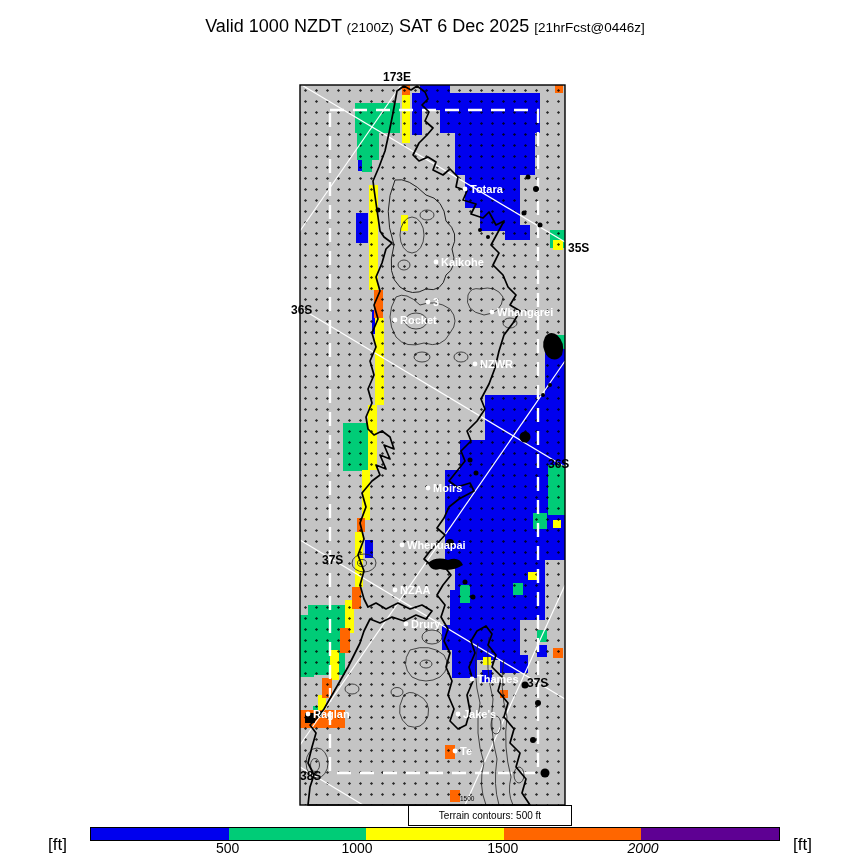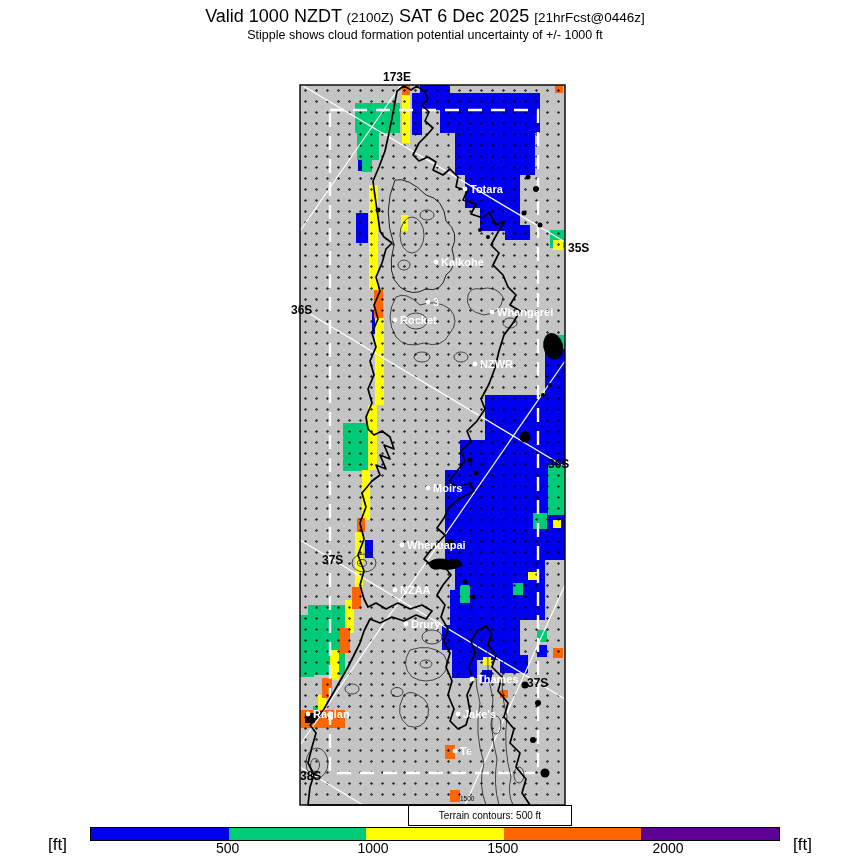--- a/index.html
+++ b/index.html
@@ -1,20 +1,20 @@
 <!DOCTYPE html>
 <html><head>
 <meta charset="utf-8">
 <style>
   html,body{margin:0;padding:0;background:#fff;}
   #page{position:relative;width:850px;height:860px;background:#fff;font-family:"Liberation Sans",sans-serif;overflow:hidden;}
   .titleblock{position:absolute;left:0;top:4px;width:100%;text-align:center;color:#000;}
   .t1{font-size:21px;font-weight:bold;}
   .t1 .qual{font-size:13px;font-weight:bold;}
-  .t2{font-size:18px;margin-top:2px;}
+  .t2{font-size:18px;margin-top:12px;}
   .t2 .small{font-size:13.5px;}
   .t3{font-size:12.5px;margin-top:1px;}
   #map-svg{position:absolute;left:280px;top:65px;}
   svg text{font-family:"Liberation Sans",sans-serif;}
   .place-label{font-size:11px;font-weight:bold;fill:#fff;}
   .grid-label{font-size:12px;font-weight:bold;fill:#000;}
   .contour-inline{font-size:6.5px;fill:#000;}
   #terrain-note{position:absolute;left:408px;top:805px;width:162px;height:19px;background:#fff;border:1.3px solid #000;
       display:flex;align-items:center;justify-content:center;font-size:10px;color:#000;}
   #colorbar-row{position:absolute;left:0;top:824px;width:850px;height:36px;}
@@ -30,21 +30,20 @@
 
 <div id="page">
 
   <div class="titleblock">
     <div class="t2">
       <span>Valid 1000 NZDT</span>
       <span class="small">(2100Z)</span>
       <span>SAT 6 Dec 2025</span>
       <span class="small">[21hrFcst@0446z]</span>
     </div>
-    <div class="t3">Stipple shows cloud formation potential uncertainty of +/- 1000 ft</div>
   </div>
 
   <svg id="map-svg" width="320" height="775" viewBox="0 0 320 775">
     <defs>
       <pattern id="stipple" width="11" height="11" patternUnits="userSpaceOnUse">
         <path d="M5.5,3.9 L7.1,5.5 L5.5,7.1 L3.9,5.5 Z" fill="#000"></path>
       </pattern>
     </defs>
     <g transform="translate(20,20)">
       <rect id="map-bg" x="0" y="0" width="265" height="720" fill="#C4C4C4"></rect>
@@ -252,20 +251,20 @@
     <span id="ft-left" class="ft-label">[ft]</span>
     <div id="colorbar">
         <div class="seg" style="background: rgb(0, 0, 238);"></div>
         <div class="seg" style="background: rgb(0, 204, 119);"></div>
         <div class="seg" style="background: rgb(255, 255, 0);"></div>
         <div class="seg" style="background: rgb(255, 102, 0);"></div>
         <div class="seg" style="background: rgb(94, 0, 147);"></div>
       </div>
     <div id="cb-ticks">
         <div class="cb-tick" style="left: 227.6px;">500</div>
-        <div class="cb-tick" style="left: 373px;">1000</div>
+        <div class="cb-tick" style="left: 357px;">1000</div>
         <div class="cb-tick" style="left: 502.8px;">1500</div>
-        <div class="cb-tick" style="left: 668px;">2000</div>
+        <div class="cb-tick" style="left: 643px; font-style: italic;">2000</div>
       </div>
     <span id="ft-right" class="ft-label">[ft]</span>
   </div>
 
 </div>
 
 </body></html>

